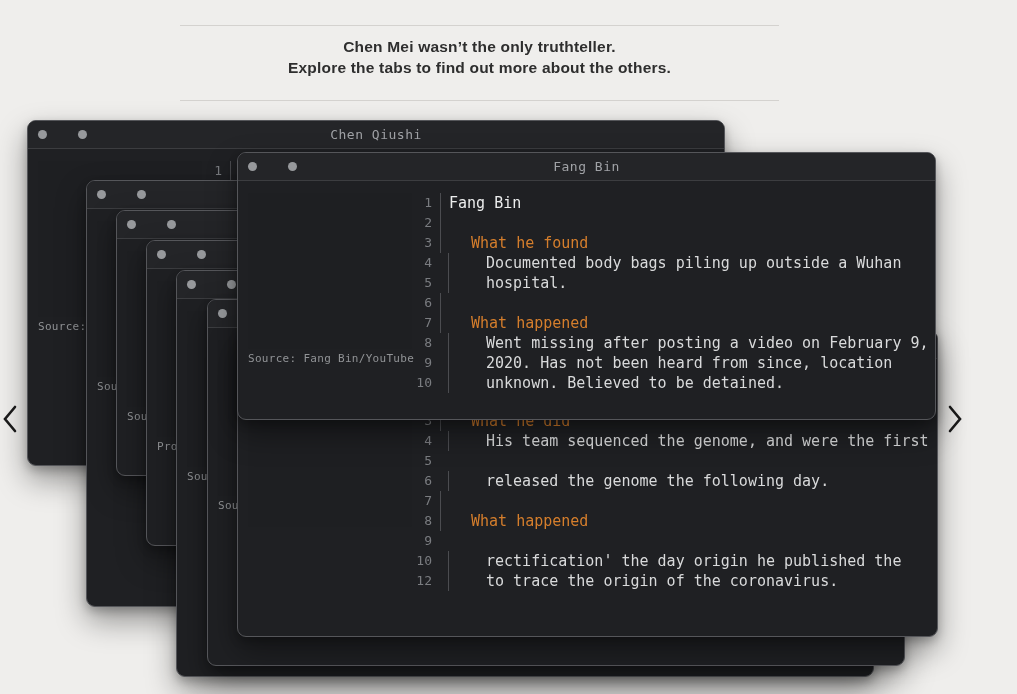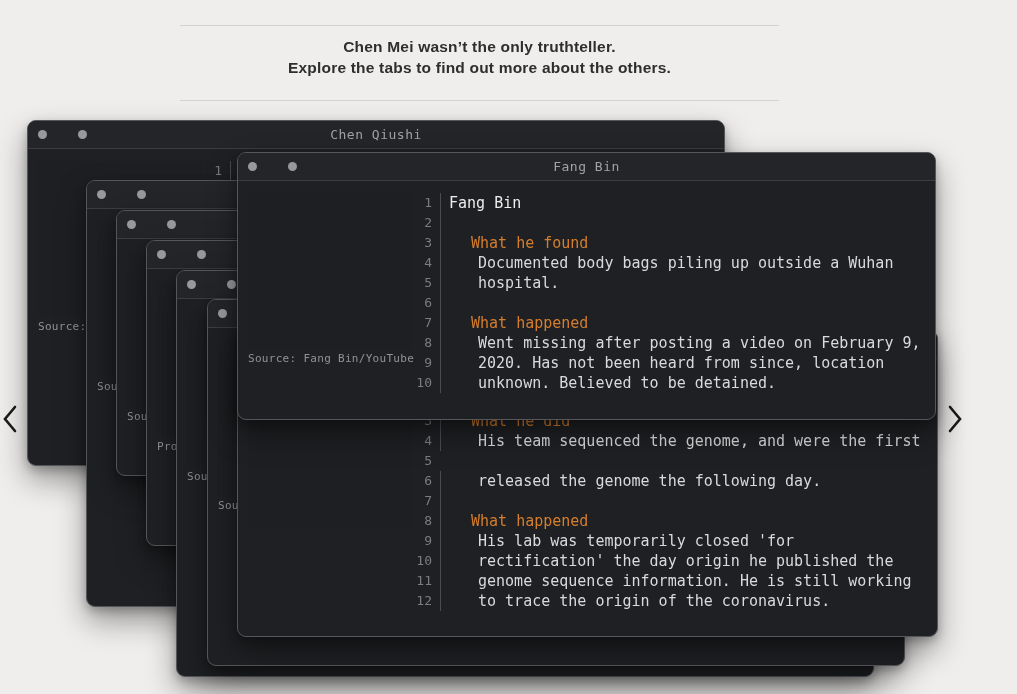--- a/index.html
+++ b/index.html
@@ -69,21 +69,21 @@
     width:20px;flex:none;text-align:right;
     font-size:13px;line-height:20px;color:#7a7c80;margin-right:8px;
   }
   .txt{
     border-left:1px solid #4b4c50;
     font-size:15px;line-height:20px;white-space:pre;
     color:#d9dadb;padding-left:8px;
   }
   .txt.t-title{color:#eceded;padding-left:8px;}
   .txt.t-header{color:#d57e2c;padding-left:30px;}
-  .txt.t-body{padding-left:37px;}
+  .txt.t-body{padding-left:37px;margin-left:8px;}
   .txt.t-blank{padding-left:8px;}
 </style>
 </head>
 <body>
 
 <div class="page-header">
   <div class="hline">Chen Mei wasn’t the only truthteller.</div>
   <div class="hline">Explore the tabs to find out more about the others.</div>
 </div>
 
@@ -235,31 +235,26 @@
         <div class="row">
           <span class="ln">7</span>
           <span class="txt t-blank"></span>
         </div>
         <div class="row">
           <span class="ln">8</span>
           <span class="txt t-header">What happened</span>
         </div>
         <div class="row">
           <span class="ln">9</span>
-          <span class="txt t-body">His lab was temporarily closed 'for</span>
         </div>
         <div class="row">
           <span class="ln">10</span>
           <span class="txt t-body">rectification' the day origin he published the</span>
         </div>
         <div class="row">
-          <span class="ln">11</span>
-          <span class="txt t-body">genome sequence information. He is still working</span>
-        </div>
-        <div class="row">
           <span class="ln">12</span>
           <span class="txt t-body">to trace the origin of the coronavirus.</span>
         </div>
       </div>
   </div>
 </section>
 
 <section class="win w7">
   <div class="titlebar">
     <span class="dot"></span>

